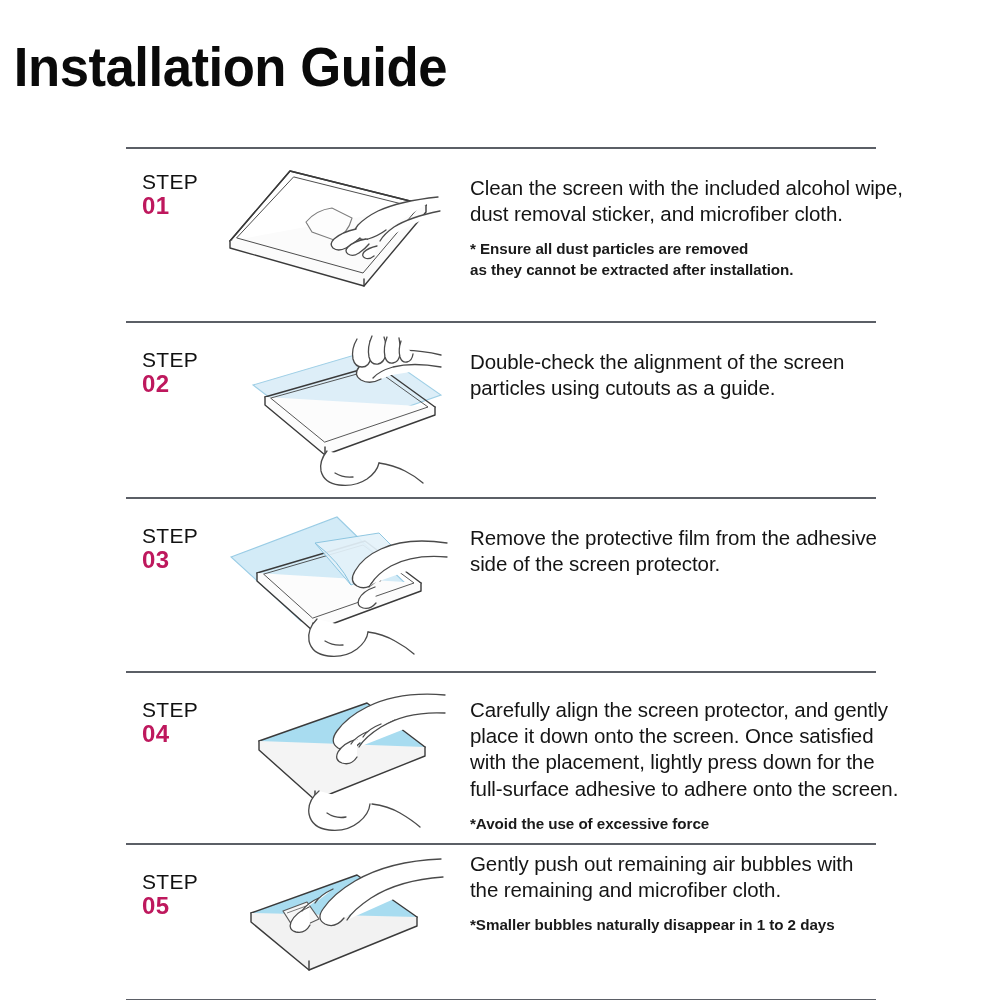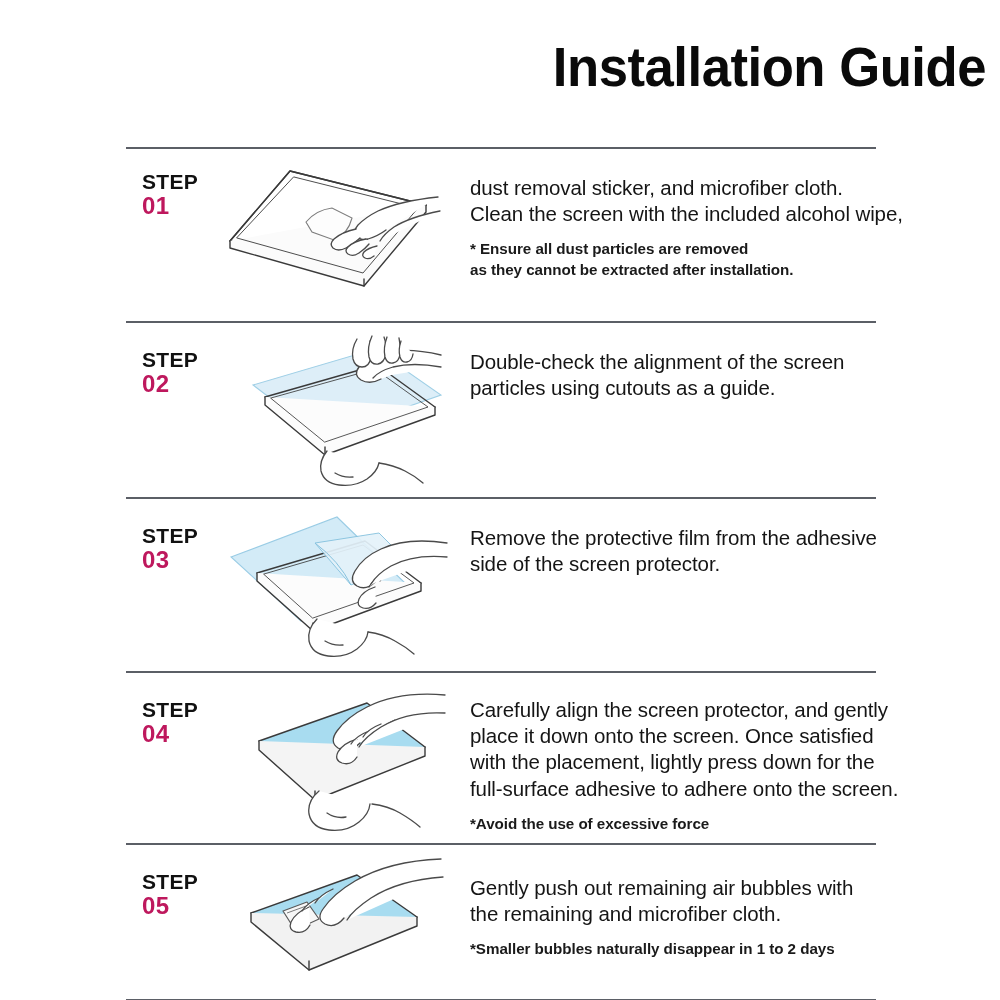--- a/index.html
+++ b/index.html
@@ -18,21 +18,21 @@
   }
 
   
   .title-wrap {
     position: absolute;
     left: 0; top: 0;
     width: 1000px;
     height: 132px;
     display: flex;
     align-items: center;
-    justify-content: flex-end;
+    justify-content: flex-start;
   }
   .title {
     font-family: "Liberation Sans Narrow", "Liberation Sans", sans-serif;
     font-size: 56px;
     font-weight: 700;
     letter-spacing: -0.5px;
     color: #0a0a0a;
     transform: scaleX(0.94);
     transform-origin: center;
     white-space: nowrap;
@@ -59,21 +59,21 @@
   }
   .step-label {
     width: 72px;
     flex: 0 0 72px;
     padding-top: 22px;
     padding-left: 16px;
     box-sizing: border-box;
   }
   .step-word {
     font-size: 21px;
-    font-weight: 700;
+    font-weight: 400;
     line-height: 1.04;
     letter-spacing: 0.3px;
     color: #111;
     display: block;
   }
   .step-num {
     font-size: 24px;
     font-weight: 700;
     line-height: 1.05;
     letter-spacing: 0.3px;
@@ -112,21 +112,21 @@
 
   
   .row-01 { height: 172px; }
   .row-02 { height: 174px; }
   .row-03 { height: 172px; }
   .row-04 { height: 170px; }
   .row-05 { height: 154px; }
 
   .row-02 .step-text, .row-03 .step-text { }
   .row-04 .step-text { padding-top: 24px; }
-  .row-05 .step-text { padding-top: 30px; }
+  .row-05 .step-text { padding-top: 6px; }
   .row-02 .step-label, .row-03 .step-label,
   .row-04 .step-label, .row-05 .step-label { padding-top: 26px; }
 </style>
 </head>
 <body>
 
 <div class="title-wrap">
   <div class="title">Installation Guide</div>
 </div>
 
@@ -159,22 +159,22 @@
         <g stroke="#4a4a4a" stroke-width="1.3" fill="#ffffff" stroke-linejoin="round" stroke-linecap="round">
           <path d="M224 48 q-38 4 -60 14 q-12 6 -20 14 q-5 6 -2 11 q4 5 12 3 q10 -3 18 -9"></path>
           <path d="M142 80 q-14 3 -22 10 q-5 5 -1 9 q5 4 13 0 q8 -4 14 -10"></path>
           <path d="M152 90 q-12 2 -18 8 q-4 4 0 7 q5 3 11 -1 q6 -4 10 -9"></path>
           <path d="M163 97 q-9 2 -13 6 q-3 4 1 6 q4 2 9 -2"></path>
           <path d="M226 62 q-30 6 -46 16 q-10 7 -14 14"></path>
         </g>
       </svg>
     </div>
     <div class="step-text">
+      <div class="body-line">Clean the screen with the included alcohol wipe,</div>
       <div class="body-line">dust removal sticker, and microfiber cloth.</div>
-      <div class="body-line">Clean the screen with the included alcohol wipe,</div>
       <div class="note-block">
         <div class="note">* Ensure all dust particles are removed</div>
         <div class="note">   as they cannot be extracted after installation.</div>
       </div>
     </div>
   </div>
 
   <div class="divider"></div>
 
   <div class="step-row row-02">

